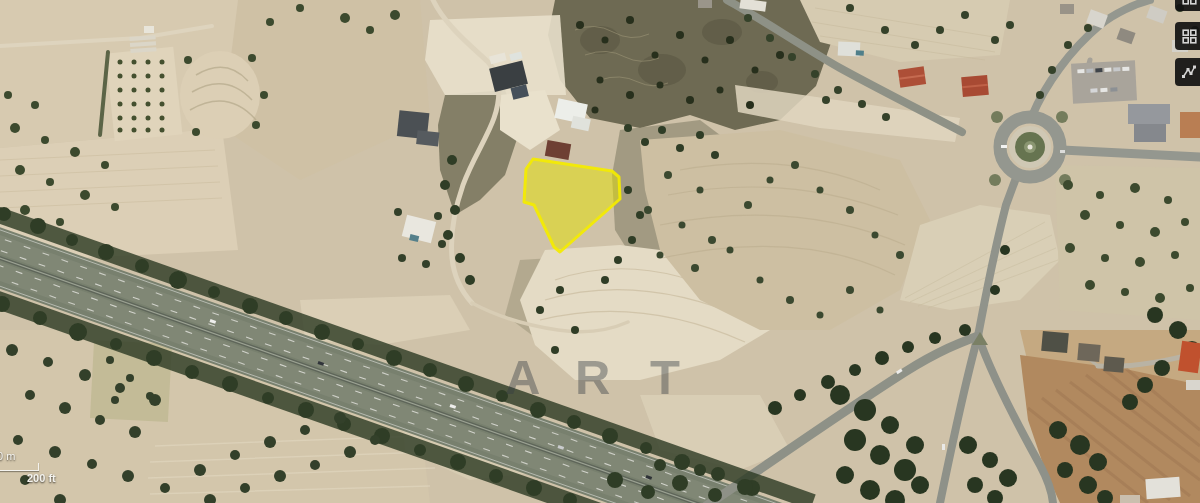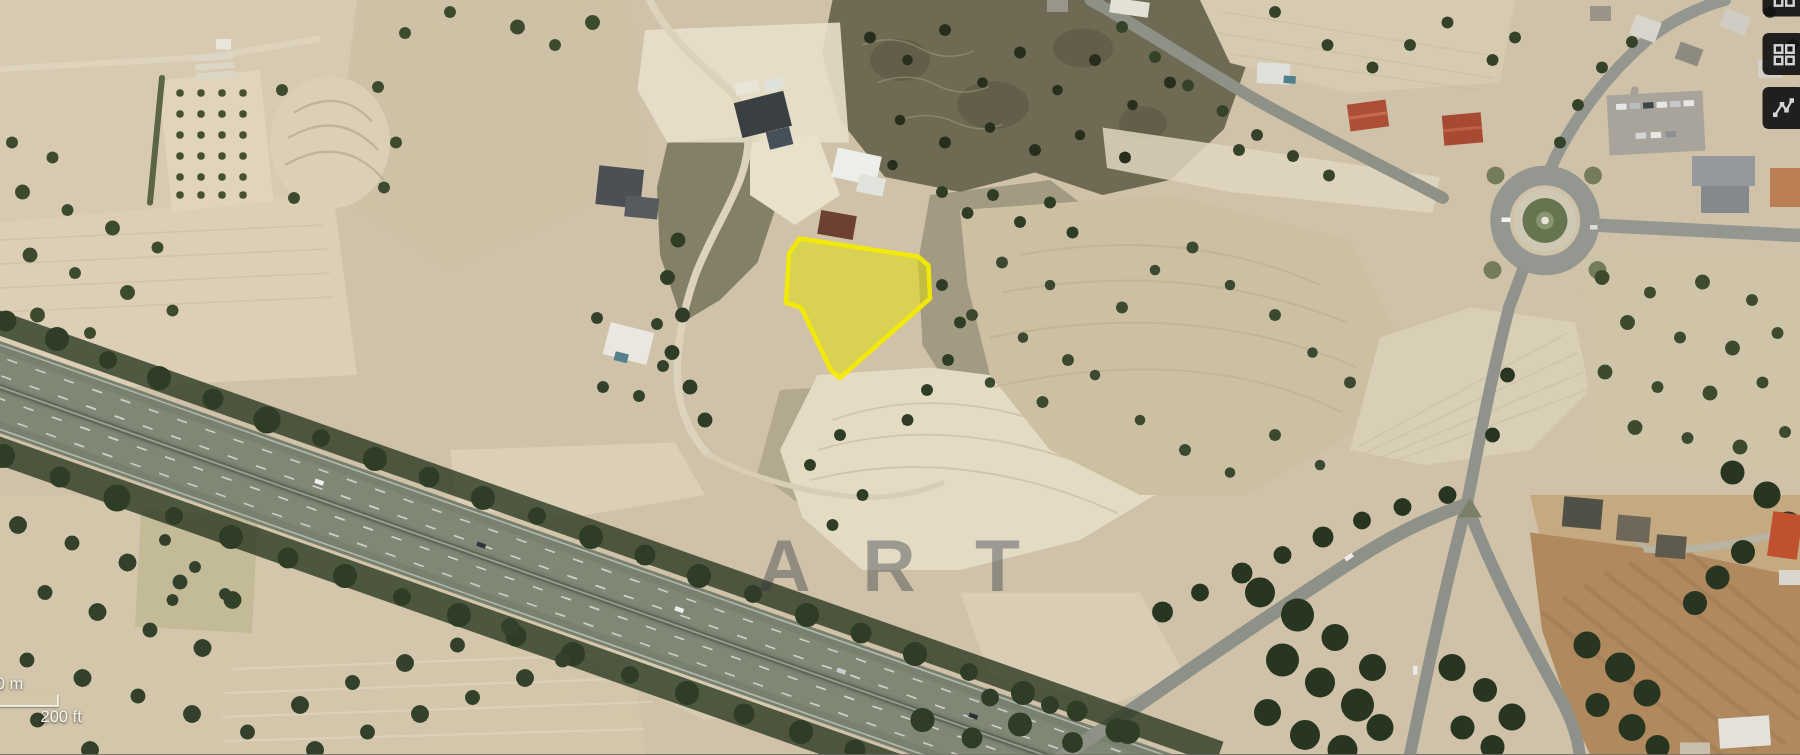--- a/index.html
+++ b/index.html
@@ -8,21 +8,21 @@
   .stage svg{position:absolute;left:0;top:0;display:block;}
   .soft{filter:blur(.5px);}
   .parcel{fill:#e3df00;fill-opacity:.5;stroke:#f4ec00;stroke-width:3;stroke-opacity:.92;stroke-linejoin:round;}
   .wmark{fill:#333a42;opacity:.40;font-family:"Liberation Sans",sans-serif;font-size:49px;font-weight:bold;}
   
   .scale{position:absolute;left:-10px;bottom:19px;color:#f4f3ee;font-size:11px;line-height:12px;
          text-shadow:0 1px 2px rgba(0,0,0,.75);z-index:5;}
   .scale-m{margin-left:1px;margin-bottom:1px;}
   .scale-bar{width:47px;height:7px;border:1px solid #f4f3ee;border-top:none;
              box-shadow:0 1px 1px rgba(0,0,0,.35);}
-  .scale-ft{margin-left:37px;margin-top:1px;}
+  .scale-ft{margin-left:37px;margin-top:1px;font-weight:bold;}
   
   .mbtn{position:absolute;right:-3px;width:28px;height:28px;background:rgba(17,17,17,.92);
         border-radius:4px;display:flex;align-items:center;justify-content:center;z-index:5;cursor:pointer;}
   .mbtn svg{position:static;}
 </style>
 </head>
 <body>
 
 <div class="stage">
 

